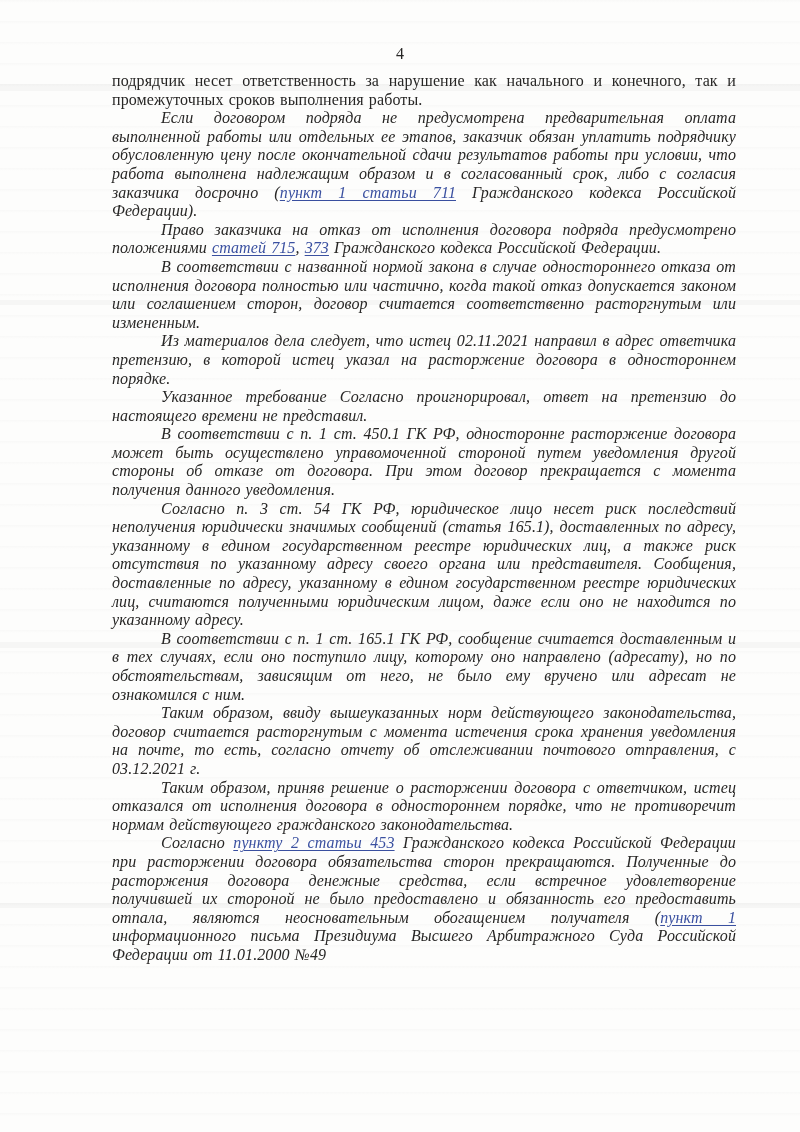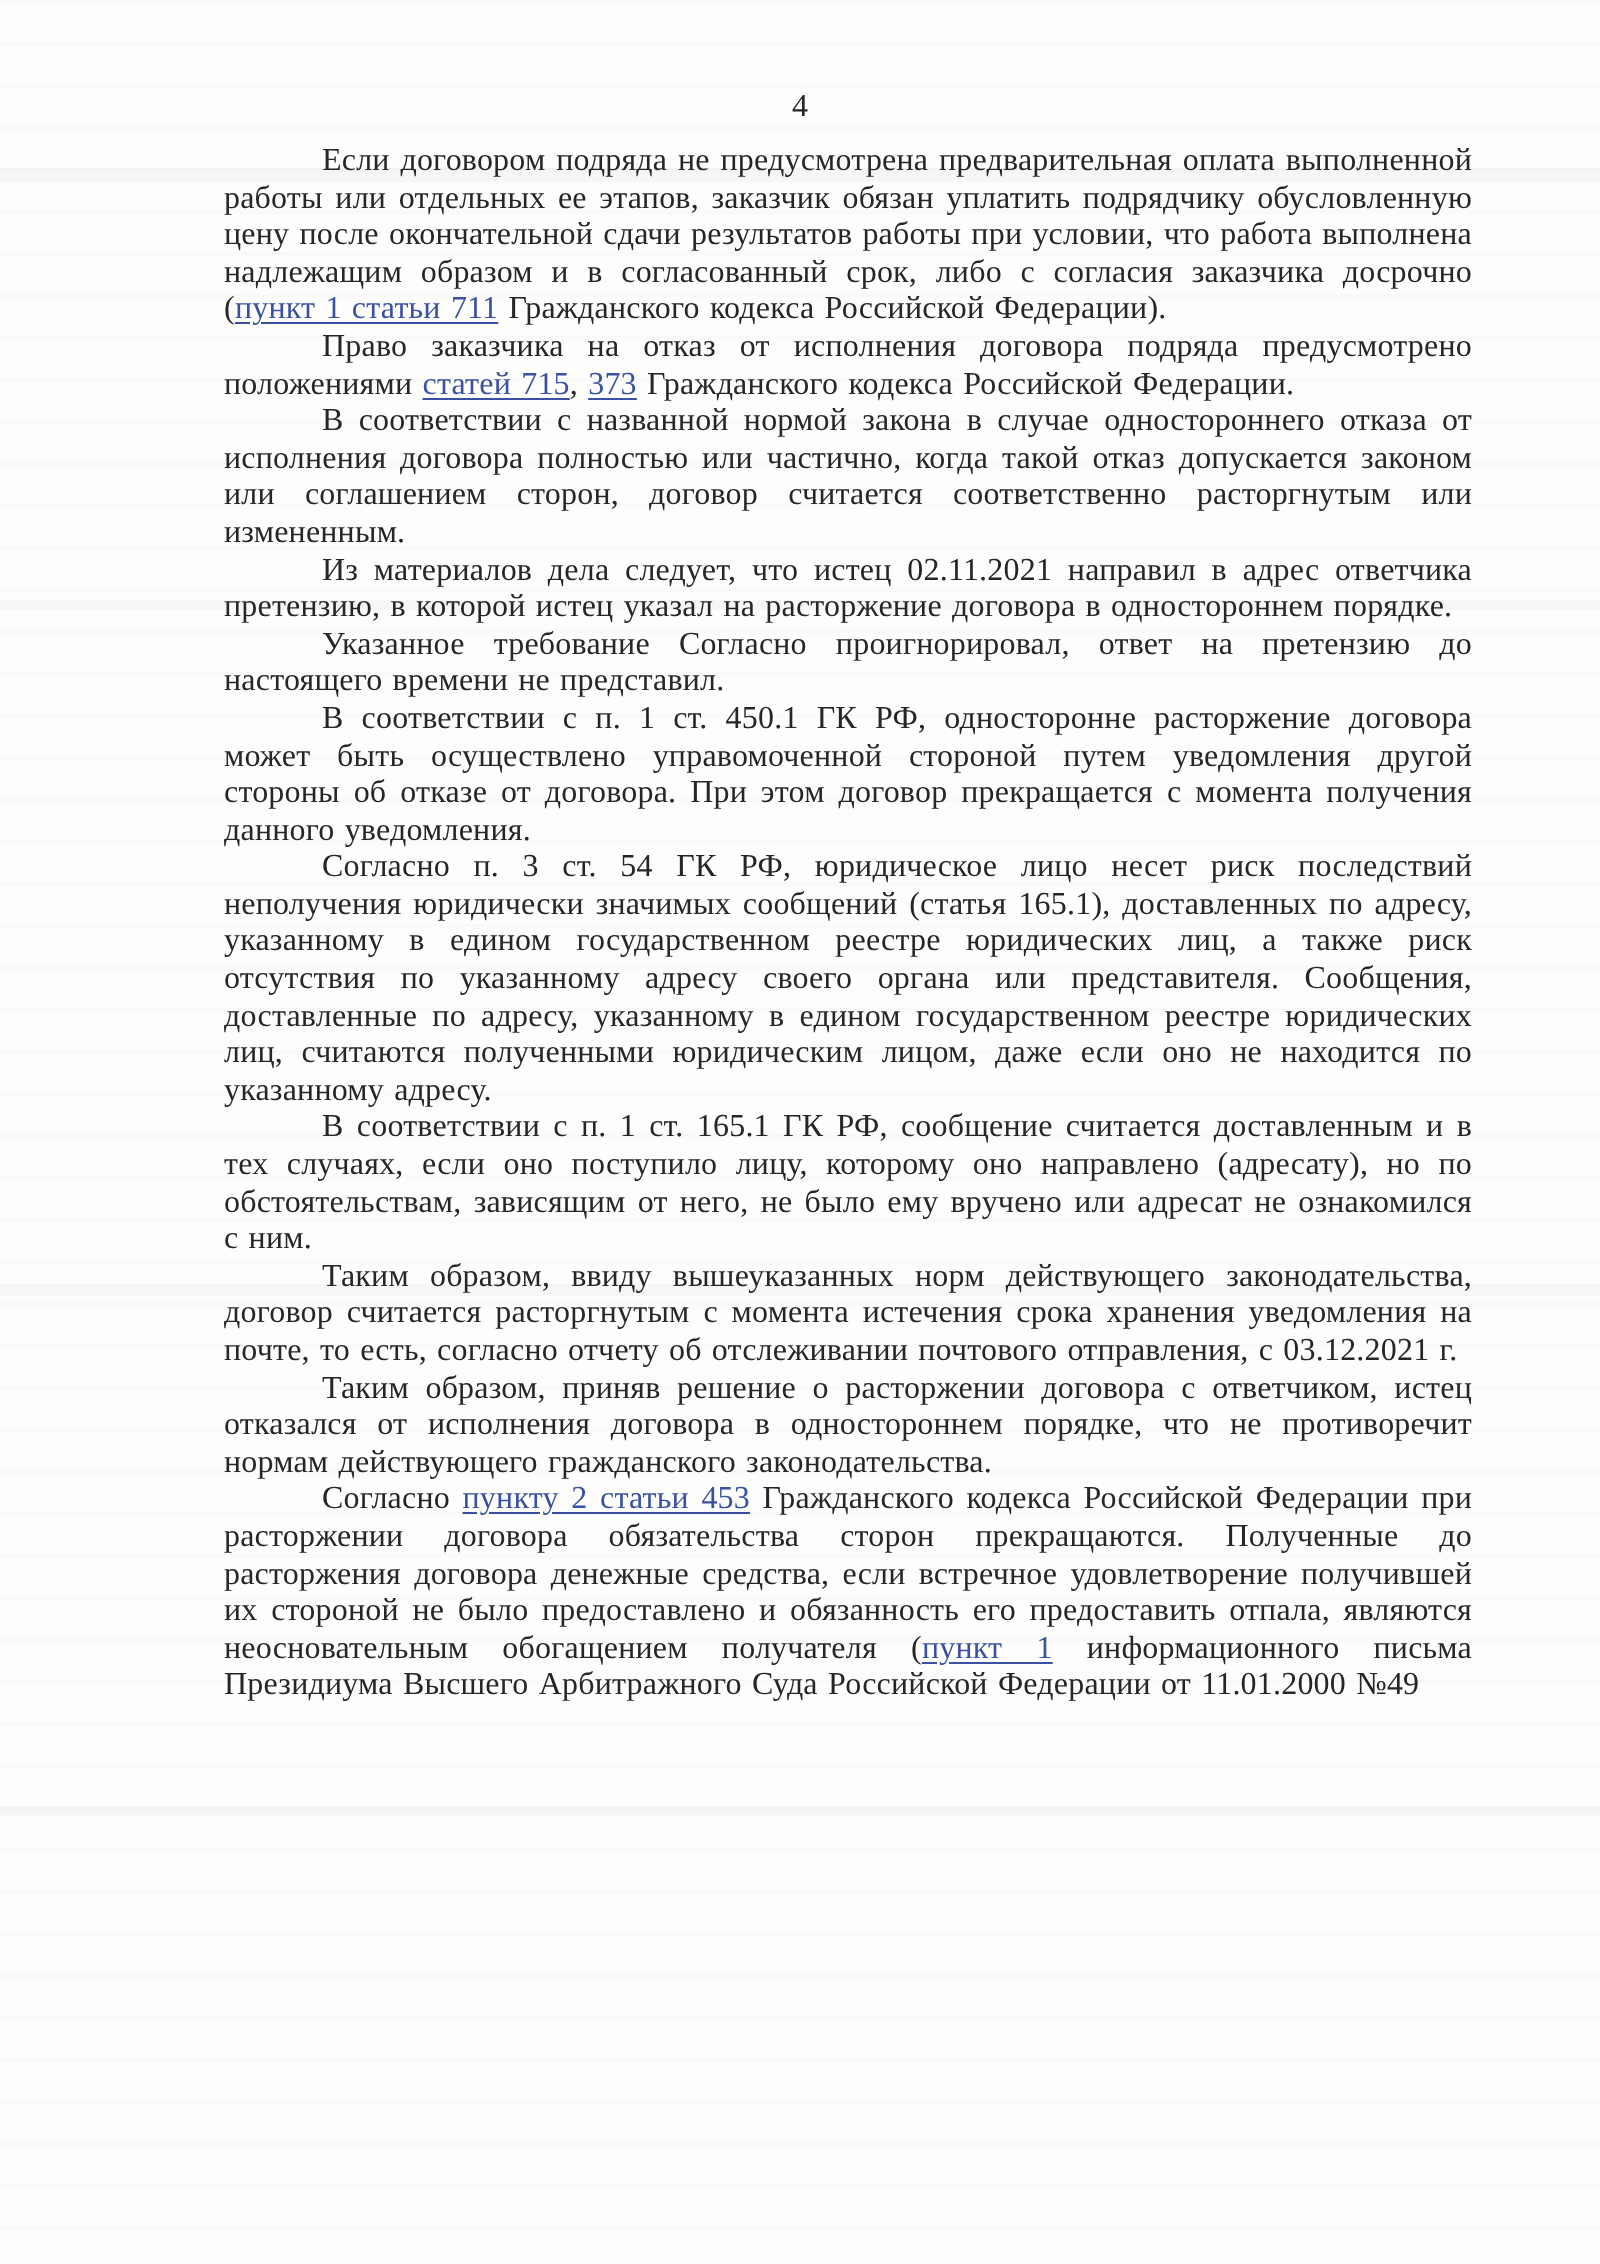--- a/index.html
+++ b/index.html
@@ -59,20 +59,21 @@
   .para {
     margin: 0;
     font-size: 16px;
     line-height: 18.6px;
     text-align: justify;
     letter-spacing: 0.1px;
     word-spacing: 1px;
   }
   .para.indent {
     text-indent: 49px;
+    font-style: italic;
   }
   .doc-link {
     color: var(--link-color, #3a50a0);
     text-decoration: underline;
     text-underline-offset: 2px;
     cursor: pointer;
   }
 </style>
 </head>
 <body>
@@ -80,20 +81,21 @@
 <div class="page" style="--page-bg: #fdfdfc; --text-color: #272625; --link-color: #3a50a0;">
   <div class="scan-texture"></div>
   <div class="scan-band band-1"></div>
   <div class="scan-band band-2"></div>
   <div class="scan-band band-3"></div>
   <div class="scan-band band-4"></div>
 
   <div class="page-number">4</div>
 
   <div class="doc-body" id="doc-body">
+      <p class="para"><span>подрядчик несет ответственность за нарушение как начального и конечного, так и промежуточных сроков выполнения работы.</span></p>
       <p class="para indent"><span>Если договором подряда не предусмотрена предварительная оплата выполненной работы или отдельных ее этапов, заказчик обязан уплатить подрядчику обусловленную цену после окончательной сдачи результатов работы при условии, что работа выполнена надлежащим образом и в согласованный срок, либо с согласия заказчика досрочно (</span><a href="#" class="doc-link">пункт 1 статьи 711</a><span> Гражданского кодекса Российской Федерации).</span></p>
       <p class="para indent"><span>Право заказчика на отказ от исполнения договора подряда предусмотрено положениями </span><a href="#" class="doc-link">статей 715</a><span>, </span><a href="#" class="doc-link">373</a><span> Гражданского кодекса Российской Федерации.</span></p>
       <p class="para indent"><span>В соответствии с названной нормой закона в случае одностороннего отказа от исполнения договора полностью или частично, когда такой отказ допускается законом или соглашением сторон, договор считается соответственно расторгнутым или измененным.</span></p>
       <p class="para indent"><span>Из материалов дела следует, что истец 02.11.2021 направил в адрес ответчика претензию, в которой истец указал на расторжение договора в одностороннем порядке.</span></p>
       <p class="para indent"><span>Указанное требование Согласно проигнорировал, ответ на претензию до настоящего времени не представил.</span></p>
       <p class="para indent"><span>В соответствии с п. 1 ст. 450.1 ГК РФ, односторонне расторжение договора может быть осуществлено управомоченной стороной путем уведомления другой стороны об отказе от договора. При этом договор прекращается с момента получения данного уведомления.</span></p>
       <p class="para indent"><span>Согласно п. 3 ст. 54 ГК РФ, юридическое лицо несет риск последствий неполучения юридически значимых сообщений (статья 165.1), доставленных по адресу, указанному в едином государственном реестре юридических лиц, а также риск отсутствия по указанному адресу своего органа или представителя. Сообщения, доставленные по адресу, указанному в едином государственном реестре юридических лиц, считаются полученными юридическим лицом, даже если оно не находится по указанному адресу.</span></p>
       <p class="para indent"><span>В соответствии с п. 1 ст. 165.1 ГК РФ, сообщение считается доставленным и в тех случаях, если оно поступило лицу, которому оно направлено (адресату), но по обстоятельствам, зависящим от него, не было ему вручено или адресат не ознакомился с ним.</span></p>
       <p class="para indent"><span>Таким образом, ввиду вышеуказанных норм действующего законодательства, договор считается расторгнутым с момента истечения срока хранения уведомления на почте, то есть, согласно отчету об отслеживании почтового отправления, с 03.12.2021 г.</span></p>
       <p class="para indent"><span>Таким образом, приняв решение о расторжении договора с ответчиком, истец отказался от исполнения договора в одностороннем порядке, что не противоречит нормам действующего гражданского законодательства.</span></p>

